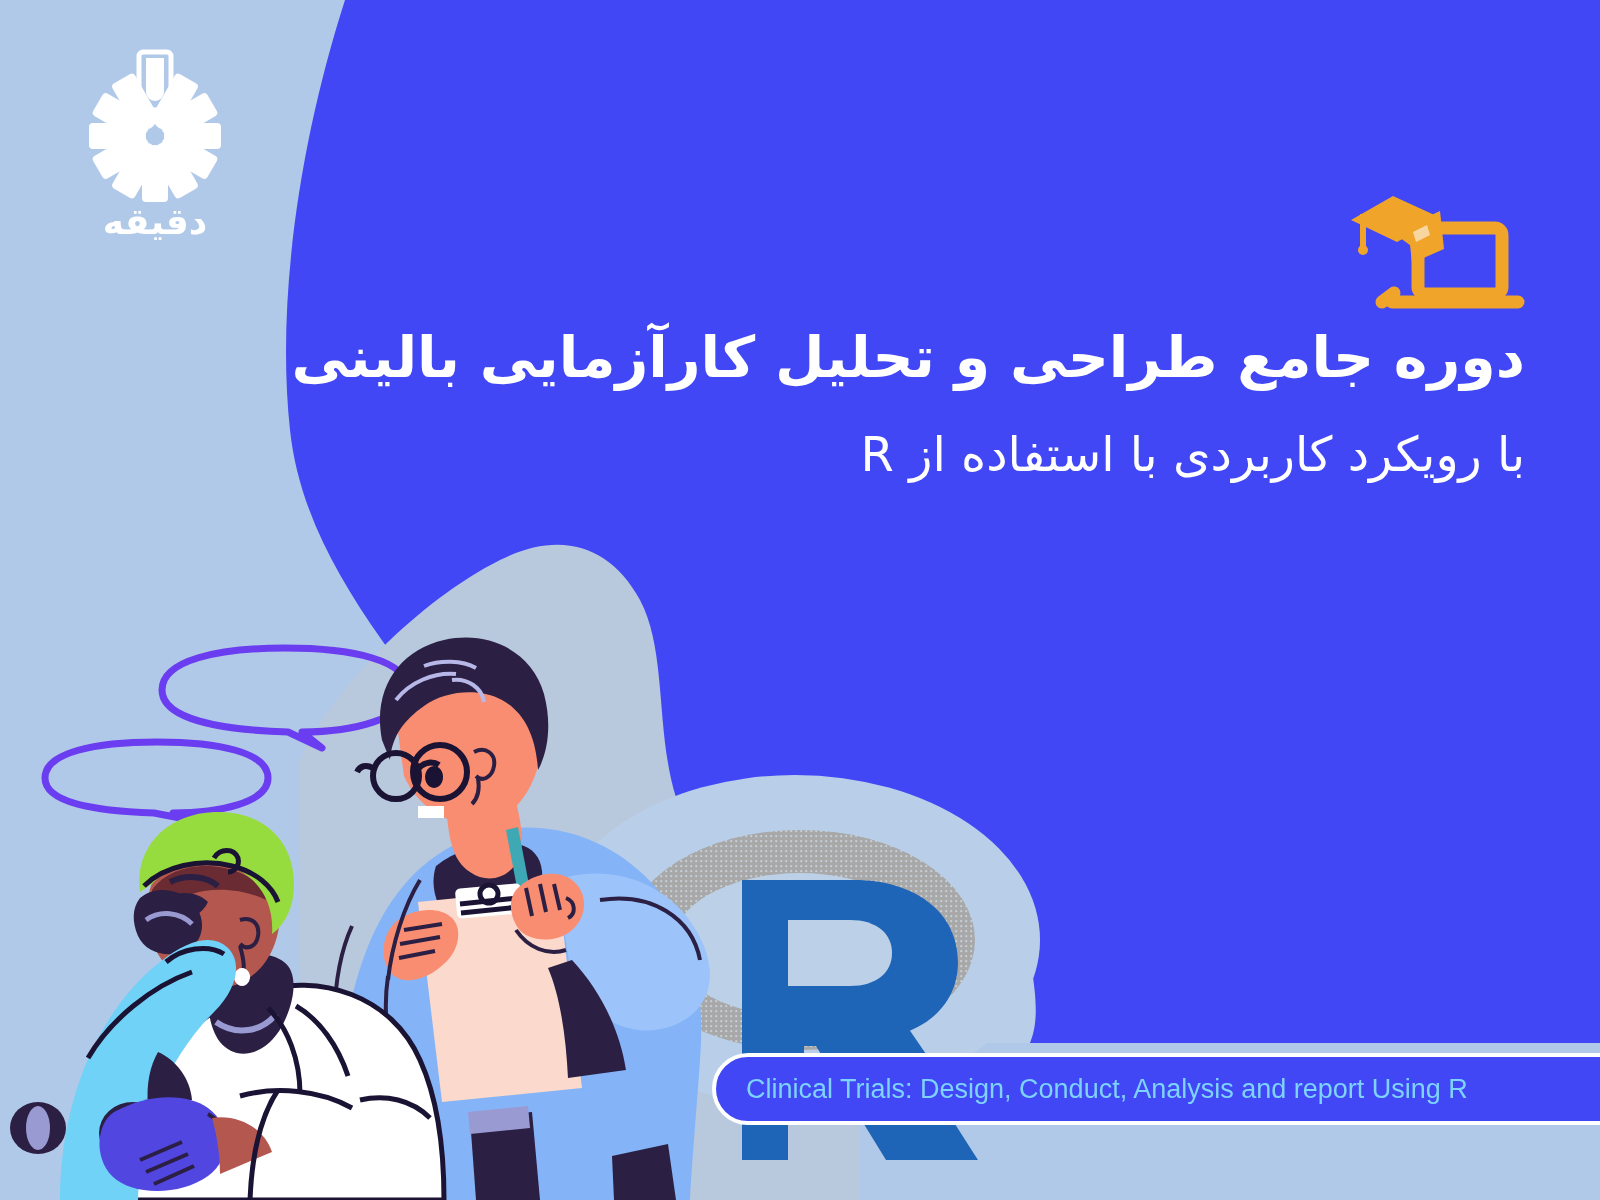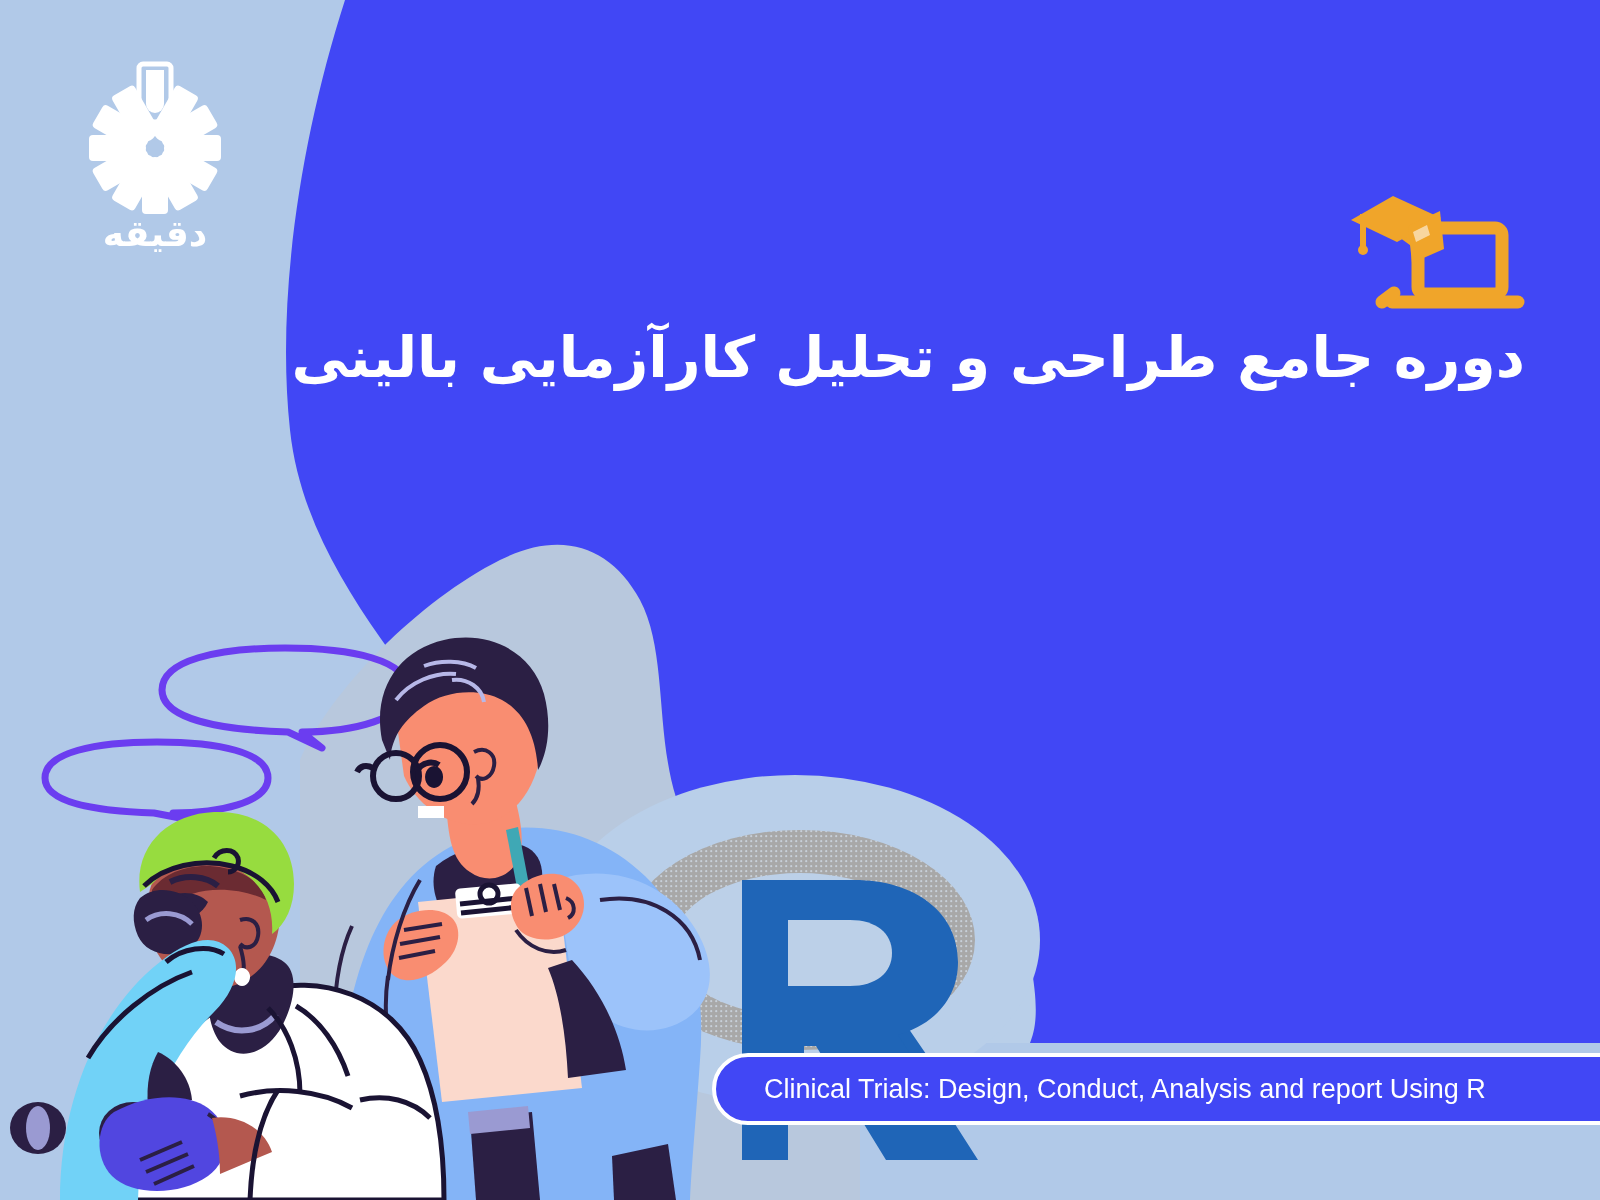--- a/index.html
+++ b/index.html
@@ -8,21 +8,21 @@
     background:#b1c9e8;
     font-family:"DejaVu Sans","Liberation Sans",sans-serif;
     overflow:hidden;
     position:relative;
   }
   #poster{position:absolute;inset:0;width:1600px;height:1200px;overflow:hidden;}
   .layer{position:absolute;inset:0;width:1600px;height:1200px;}
   .txtlayer{position:absolute;inset:0;width:1600px;height:1200px;pointer-events:none;}
 
   
-  #logo-block{position:absolute;left:60px;top:56px;width:190px;height:200px;}
+  #logo-block{position:absolute;left:60px;top:44px;width:190px;height:200px;}
   #logo-mark{position:absolute;left:0;top:0;width:190px;height:160px;}
   #logo-word{
     position:absolute;left:0;top:160px;width:190px;
     text-align:center;color:#ffffff;
     font-size:36px;font-weight:700;letter-spacing:0px;
     direction:rtl;line-height:1;
     font-family:"DejaVu Sans","Liberation Sans",sans-serif;
   }
 
   
@@ -44,22 +44,22 @@
   
   #pill{
     position:absolute;left:712px;top:1053px;width:940px;height:72px;
     background:#4147f5;
     border:4px solid #ffffff;
     border-radius:40px;
     box-sizing:border-box;
     display:flex;align-items:center;
   }
   #pill-label{
-    color:#ffffff;font-size:27px;font-weight:400;
-    padding-left:48px;white-space:nowrap;
+    color:#7dd3fc;font-size:27px;font-weight:400;
+    padding-left:30px;white-space:nowrap;
     font-family:"Liberation Sans",sans-serif;
   }
 </style>
 </head>
 <body>
 
 <div id="poster">
 
   <svg class="layer" viewBox="0 0 1600 1200" xmlns="http://www.w3.org/2000/svg">
     <defs>
@@ -319,19 +319,20 @@
               <path d="M-9,-66 h18 a4,4 0 0 1 4,4 v40 a13,13 0 0 1 -26,0 v-40 a4,4 0 0 1 4,-4 Z"></path>
             </g>
         </g>
       </g>
     </svg>
     <div id="logo-word">دقیقه</div>
   </div>
 
   <div class="txtlayer">
     <div id="title-main">دوره جامع طراحی و تحلیل کارآزمایی بالینی</div>
+    <div id="title-sub">با رویکرد کاربردی با استفاده از R</div>
   </div>
 
   <div id="pill">
     <span id="pill-label">Clinical Trials: Design, Conduct, Analysis and report Using R</span>
   </div>
 
 </div>
 
 </body></html>

